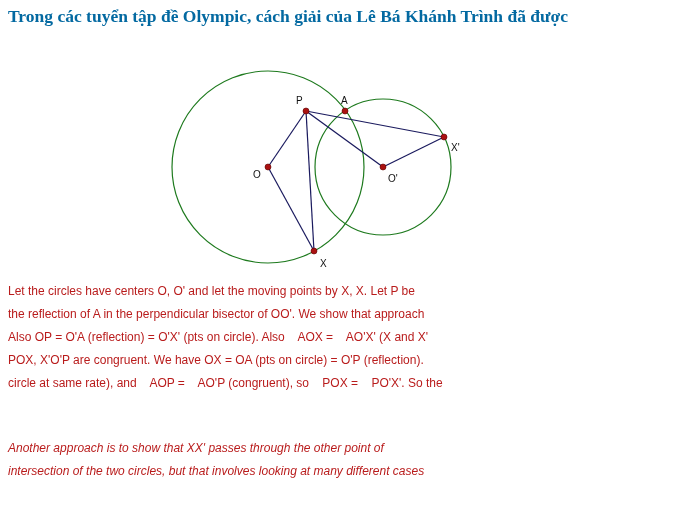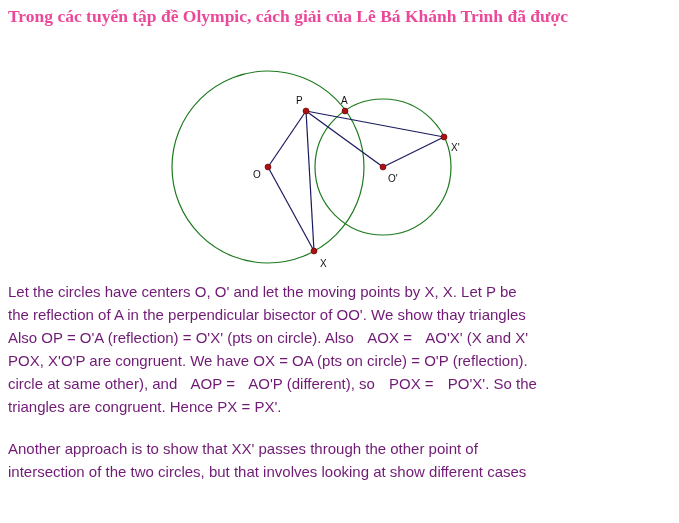--- a/index.html
+++ b/index.html
@@ -1,29 +1,29 @@
 <!DOCTYPE html>
 <html><head>
   <meta charset="utf-8">
   <style>
     html, body { margin: 0; padding: 0; background: #ffffff; }
     body { width: 679px; height: 523px; position: relative; overflow: hidden; }
     .heading {
       position: absolute; left: 8px; top: 4px; width: 660px;
       font-family: "Liberation Serif", serif; font-weight: bold;
-      font-size: 17.5px; line-height: 24px; color: #ec4899;
+      font-size: 17.5px; line-height: 24px; color: #0369a1;
     }
     .figure { position: absolute; left: 0; top: 0; width: 679px; height: 280px; }
     .body-para {
       position: absolute; left: 8px; width: 670px;
-      font-family: "Liberation Sans", sans-serif; font-size: 15px;
-      line-height: 23px; color: #701a75;
+      font-family: "Liberation Sans", sans-serif; font-size: 12px;
+      line-height: 23px; color: #b91c1c;
     }
     .p1 { top: 280px; }
-    .p2 { top: 437px; }
+    .p2 { top: 437px; font-style: italic; }
     .sp { display: inline-block; width: 10px; }
   </style>
 </head>
 <body>
 
 <div class="heading">
   <div>Trong các tuyển tập đề Olympic, cách giải của Lê Bá Khánh Trình đã được</div>
 </div>
 
 <svg class="figure" width="679" height="280" viewBox="0 0 679 280">
@@ -52,33 +52,32 @@
     <text x="341" y="104">A</text>
     <text x="253" y="178">O</text>
     <text x="388" y="182">O'</text>
     <text x="451" y="151">X'</text>
     <text x="320" y="267">X</text>
   </g>
 </svg>
 
 <div class="body-para p1">
   <div>Let the circles have centers O, O' and let the moving points by X, X. Let P be</div>
-  <div>the reflection of A in the perpendicular bisector of OO'. We show thay triangles</div>
+  <div>the reflection of A in the perpendicular bisector of OO'. We show that approach</div>
   <div>
     <span>Also OP = O'A (reflection) = O'X' (pts on circle). Also</span><span class="sp"></span>
     <span>AOX =</span><span class="sp"></span>
     <span>AO'X' (X and X'</span>
   </div>
   <div>POX, X'O'P are congruent. We have OX = OA (pts on circle) = O'P (reflection).</div>
   <div>
-    <span>circle at same other), and</span><span class="sp"></span>
+    <span>circle at same rate), and</span><span class="sp"></span>
     <span>AOP =</span><span class="sp"></span>
-    <span>AO'P (different), so</span><span class="sp"></span>
+    <span>AO'P (congruent), so</span><span class="sp"></span>
     <span>POX =</span><span class="sp"></span>
     <span>PO'X'. So the</span>
   </div>
-  <div>triangles are congruent. Hence PX = PX'.</div>
 </div>
 
 <div class="body-para p2">
   <div>Another approach is to show that XX' passes through the other point of</div>
-  <div>intersection of the two circles, but that involves looking at show different cases</div>
+  <div>intersection of the two circles, but that involves looking at many different cases</div>
 </div>
 
 </body></html>

